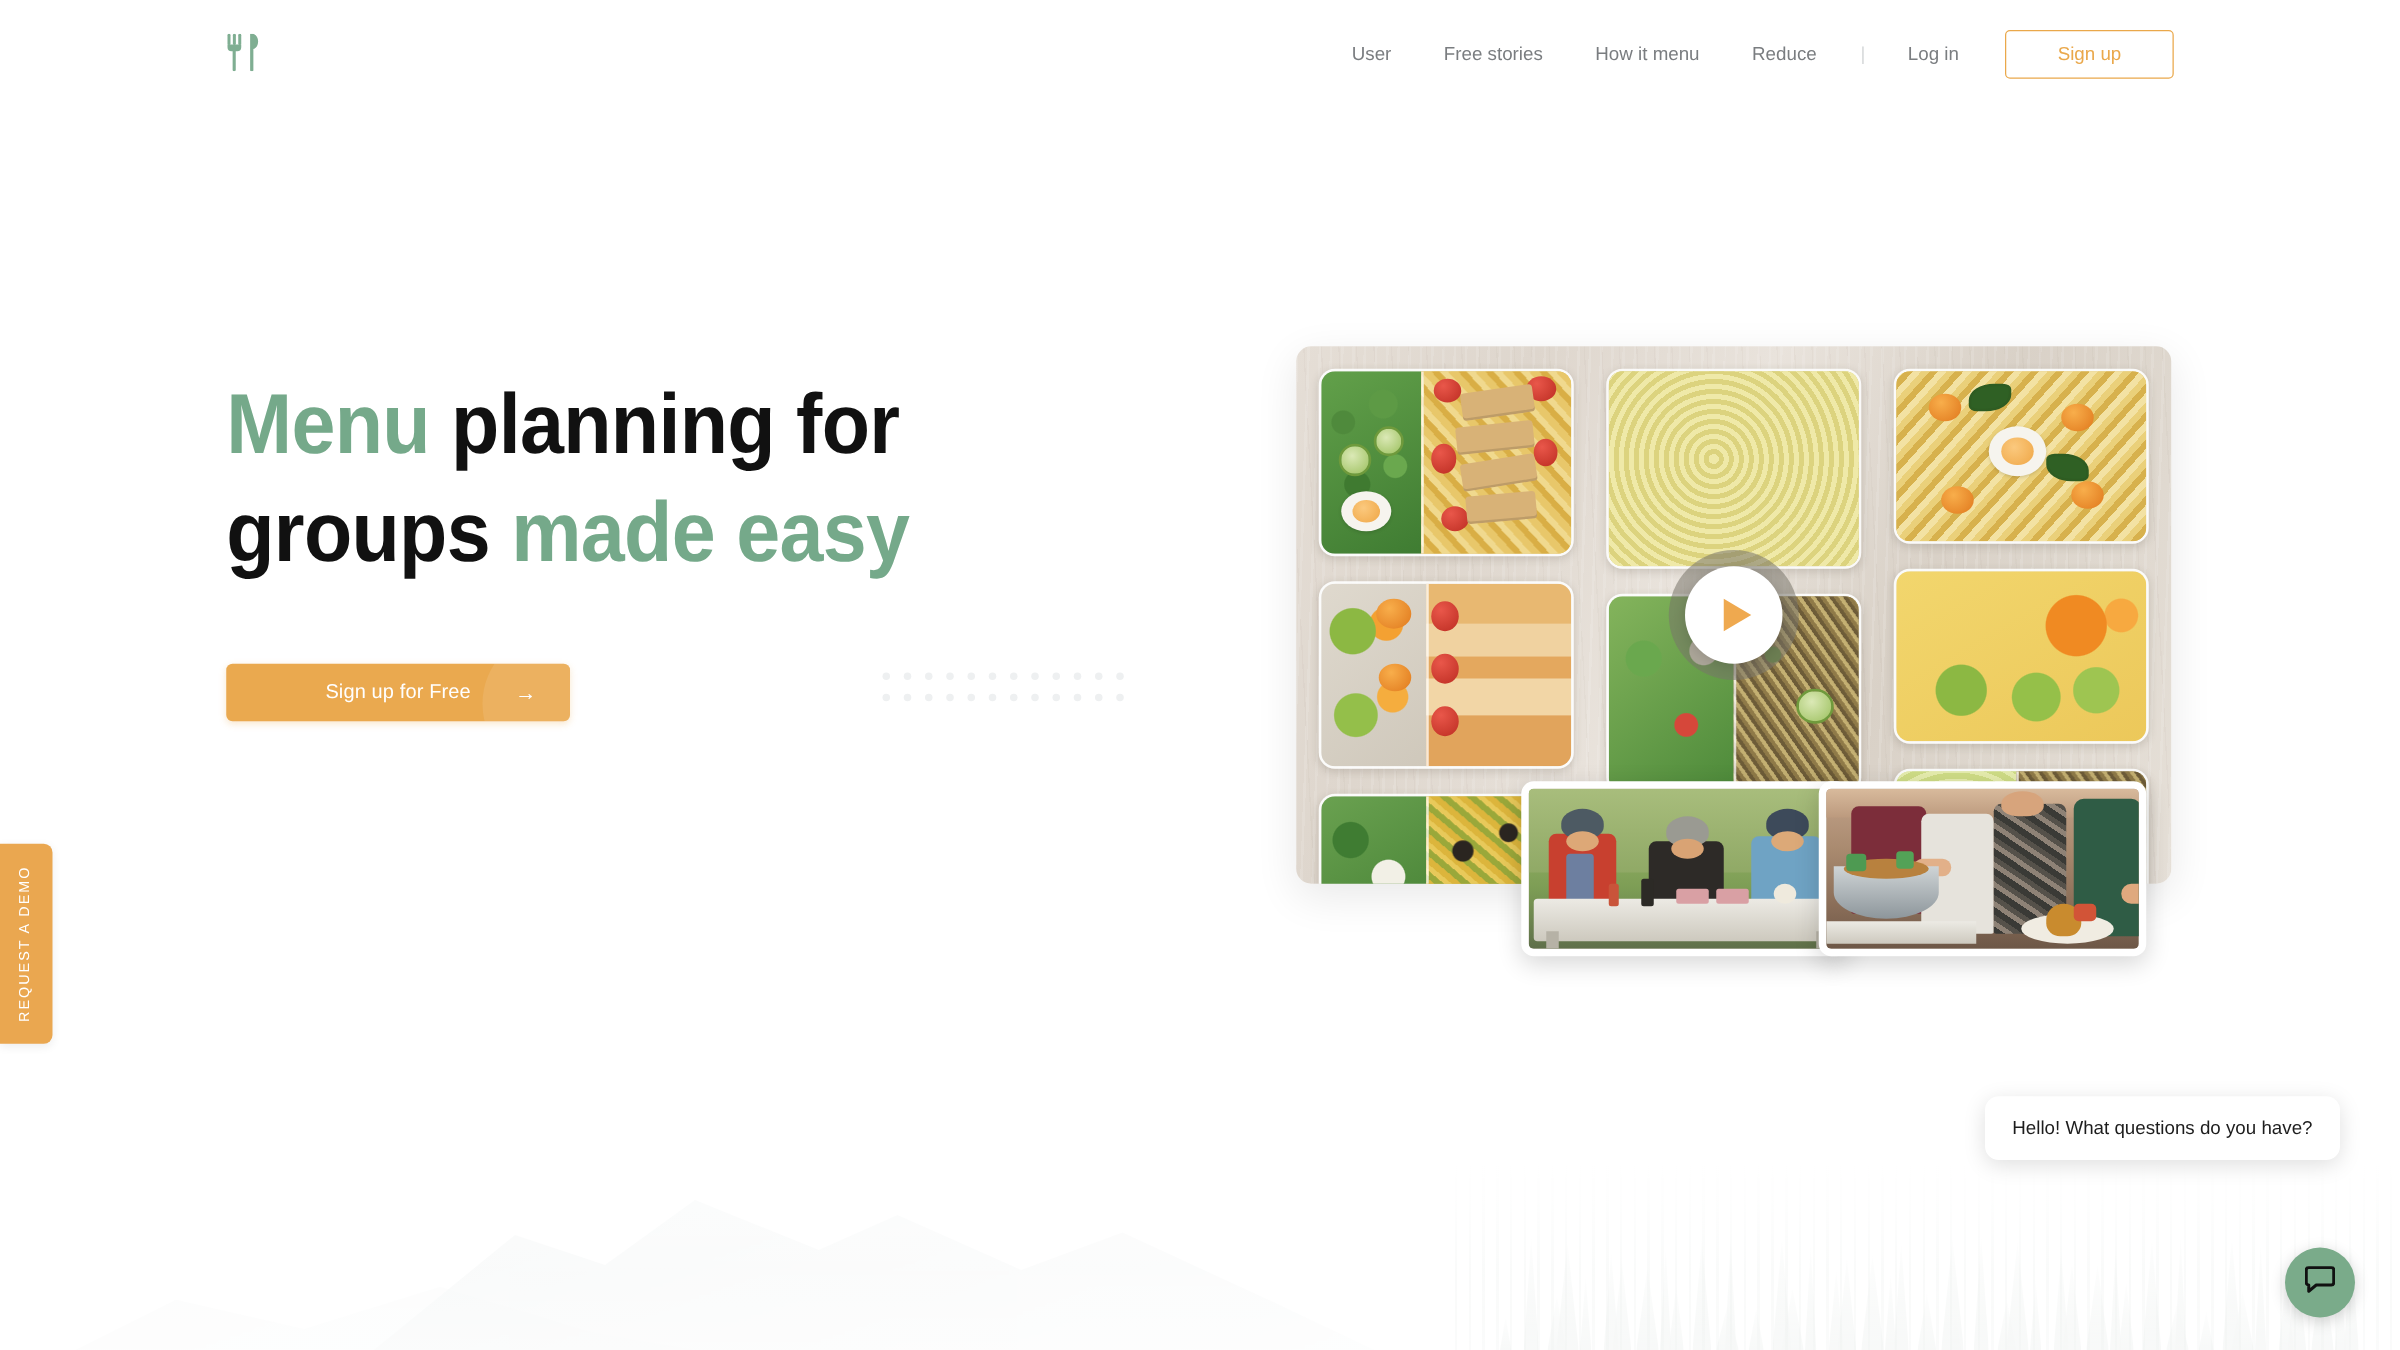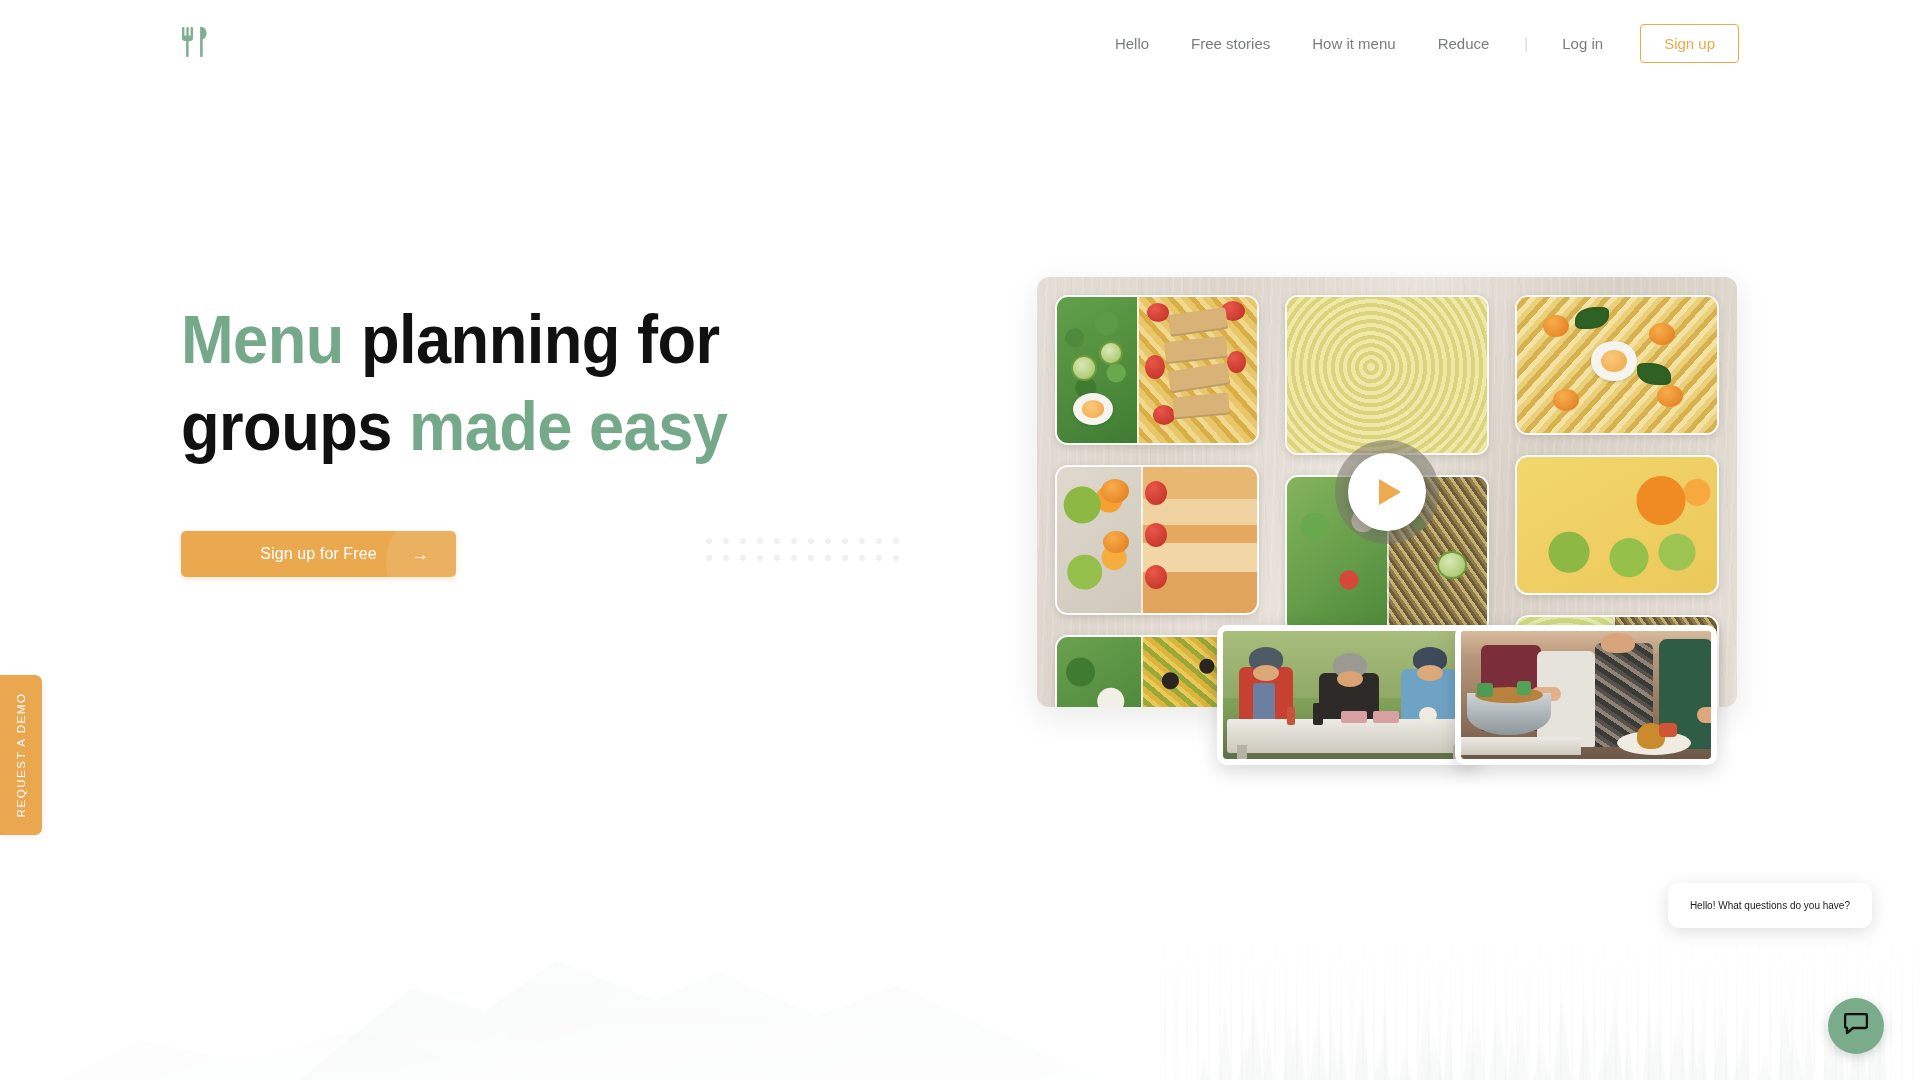--- a/index.html
+++ b/index.html
@@ -89,21 +89,21 @@
   }
   .nav-div{
     color:#d6d8da; font-size:15px; padding:0 14px; user-select:none;
   }
   .nav-login{
     font-size:15px; color:#7a7d80; padding:0 20px; cursor:pointer; white-space:nowrap;
   }
   .btn-signup{
     margin-left:17px;
     border:1.5px solid #eaa84b; color:#eaa84b; background:transparent;
-    font-size:15px; border-radius:4px; padding:10px 23px; cursor:pointer;
+    font-size:15px; border-radius:4px; padding:10px 41px; cursor:pointer;
     font-family:"Liberation Sans", sans-serif; white-space:nowrap;
   }
 
   
   .demo-tab{
     position:absolute; left:0; top:675px; width:42px; height:160px;
     background:#eaa750; border-radius:0 7px 7px 0; z-index:40;
     display:flex; align-items:center; justify-content:center; cursor:pointer;
     box-shadow:0 2px 8px rgba(0,0,0,.07);
   }
@@ -288,21 +288,21 @@
   .cap{ position:absolute; border-radius:50% 50% 40% 40%; }
   .table-top{ position:absolute; background:linear-gradient(180deg,#eceae4,#cdc9be); }
   .bowl{ position:absolute; border-radius:0 0 50% 50%;
          background:linear-gradient(180deg,#cfd4d6,#8d969b); }
 
   
   .chat-bubble{
     position:absolute; right:48px; bottom:152px; z-index:50;
     background:#fff; border-radius:11px; padding:17px 22px;
     box-shadow:0 4px 18px rgba(0,0,0,.13);
-    font-size:10px; color:#1d1d1d; white-space:nowrap; cursor:pointer;
+    font-size:15px; color:#1d1d1d; white-space:nowrap; cursor:pointer;
   }
   .chat-fab{
     position:absolute; right:36px; bottom:26px; width:56px; height:56px;
     border-radius:50%; background:#7aab8a; z-index:50; cursor:pointer;
     display:flex; align-items:center; justify-content:center;
     box-shadow:0 3px 12px rgba(0,0,0,.18);
   }
 </style>
 </head>
 <body>
@@ -371,21 +371,21 @@
           <rect x="5.3" y="0" width="2.4" height="9" rx="1.1"></rect>
           <rect x="9.6" y="0" width="2.4" height="9" rx="1.1"></rect>
           <path d="M1 8.5h11v2.2a3.2 3.2 0 0 1-3.2 3.2H7.6V29a.9.9 0 0 1-.9.9h-.7a.9.9 0 0 1-.9-.9V13.9H4.2A3.2 3.2 0 0 1 1 10.7z"></path>
           <path d="M20.4 0c3.1 0 5.1 2.6 5.1 6.2 0 3.2-1.6 5.4-3.8 6v16.9a.9.9 0 0 1-.9.9h-.8a.9.9 0 0 1-.9-.9V0z"></path>
         </g>
       </svg>
     </span>
   </div>
 
   <nav>
-    <a class="nav-link">Hello</a>
+    <a class="nav-link">User</a>
     <a class="nav-link">Free stories</a>
     <a class="nav-link">How it menu</a>
     <a class="nav-link">Reduce</a>
     <span class="nav-div">|</span>
     <span class="nav-login">Log in</span>
     <button class="btn-signup">Sign up</button>
   </nav>
 </header>
 
 <div class="demo-tab">

